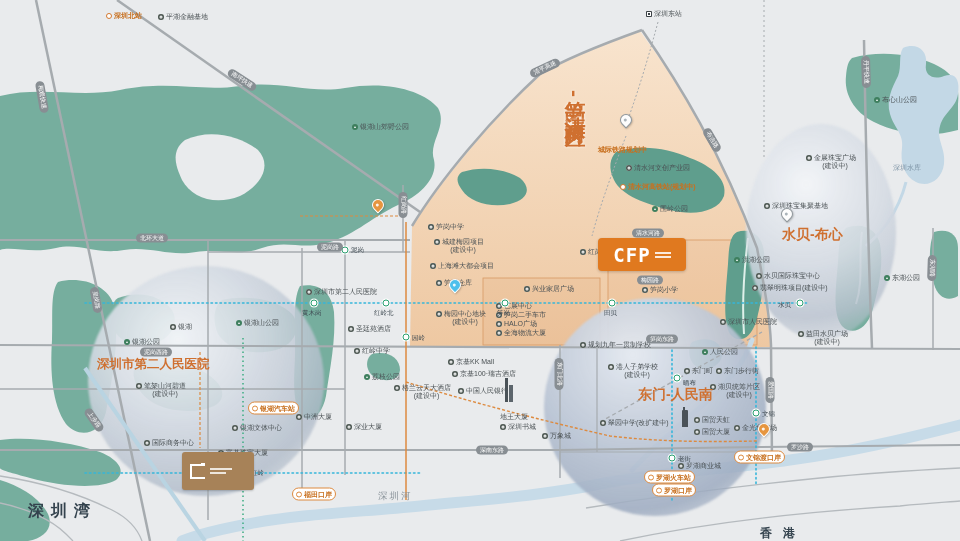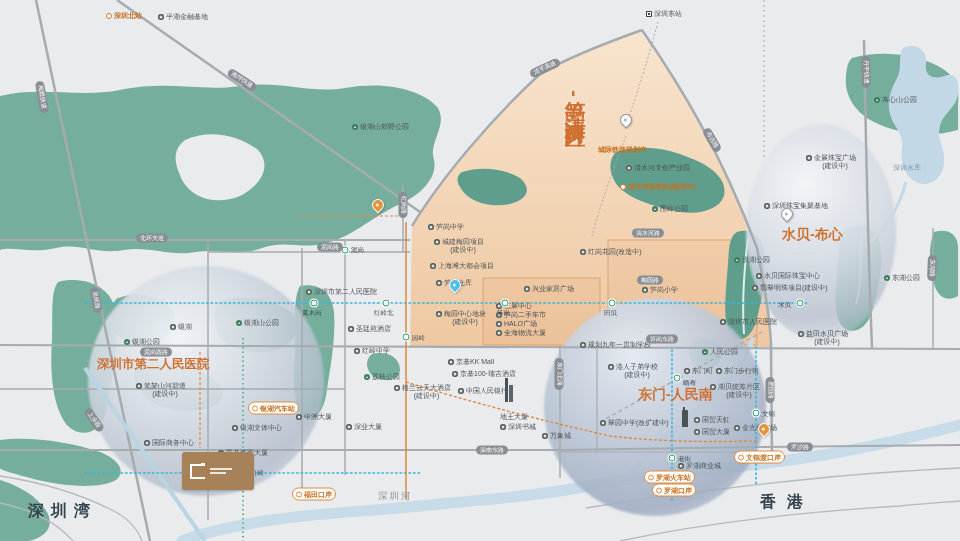--- a/index.html
+++ b/index.html
@@ -46,21 +46,21 @@
   .pin.blue{background:#4fc0ec;border:1.3px solid #fff;}
   .pin.orange{background:#e6953f;border:1.3px solid #fff;}
   
   .area{position:absolute;color:#cf7030;font-weight:bold;z-index:4;white-space:nowrap;}
   #a-sungang{left:561px;top:84px;writing-mode:vertical-rl;letter-spacing:3px;font-size:21px;text-shadow:0 0 3px rgba(255,255,255,.8);}
   #a-shuibei{left:782px;top:226px;font-size:14px;}
   #a-dongmen{left:638px;top:386px;font-size:14px;}
   #a-biji{left:97px;top:356px;font-size:12.5px;}
   .geo{position:absolute;color:#33424d;font-weight:bold;z-index:4;white-space:nowrap;}
   #a-bay{left:28px;top:501px;font-size:16px;letter-spacing:7px;font-family:Liberation Serif, serif;}
-  #a-hk{left:760px;top:492px;font-size:16px;letter-spacing:11px;}
+  #a-hk{left:760px;top:525px;font-size:12px;letter-spacing:11px;}
   #a-szriver{left:378px;top:490px;font-size:9.5px;color:#8b949b;font-weight:normal;letter-spacing:2px;z-index:4;position:absolute;}
   
   #cfp{position:absolute;left:598px;top:238px;width:88px;height:33px;background:#e0791f;border-radius:4px;
      z-index:5;display:flex;align-items:center;justify-content:center;box-shadow:0 1px 3px rgba(0,0,0,.2);}
   #cfp .word{color:#fff;font-size:19px;font-weight:bold;letter-spacing:1px;font-family:"DejaVu Sans Mono",monospace;}
   #cfp .bars{margin-left:4px;display:flex;flex-direction:column;gap:2px;}
   #cfp .bars i{display:block;width:16px;height:2px;background:rgba(255,255,255,.85);}
   #devlogo{position:absolute;left:182px;top:452px;width:64px;height:38px;background:#a78258;border-radius:3px;
      z-index:5;display:flex;align-items:center;padding-left:8px;box-shadow:0 1px 2px rgba(0,0,0,.2);}
   #devlogo .cglyph{width:13px;height:11px;border:2.5px solid #fff;border-right-width:0;position:relative;}
@@ -178,20 +178,27 @@
   <div id="labels">
 
     <div class="area" id="a-sungang">笋岗-清水河片区</div>
     <div class="area" id="a-shuibei">水贝-布心</div>
     <div class="area" id="a-dongmen">东门-人民南</div>
     <div class="area" id="a-biji">深圳市第二人民医院</div>
     <div class="geo" id="a-bay">深圳湾</div>
     <div class="geo" id="a-hk">香港</div>
     <div id="a-szriver">深圳河</div>
 
+    <div id="cfp">
+      <span class="word">CFP</span>
+      <span class="bars">
+          <i></i>
+          <i></i>
+        </span>
+    </div>
     <div id="devlogo">
       <span class="cglyph"></span>
       <span class="bars">
           <i></i>
           <i></i>
         </span>
     </div>
 
     <div class="bld" id="diwang"></div>
     <div class="bld" id="guomao"></div>

